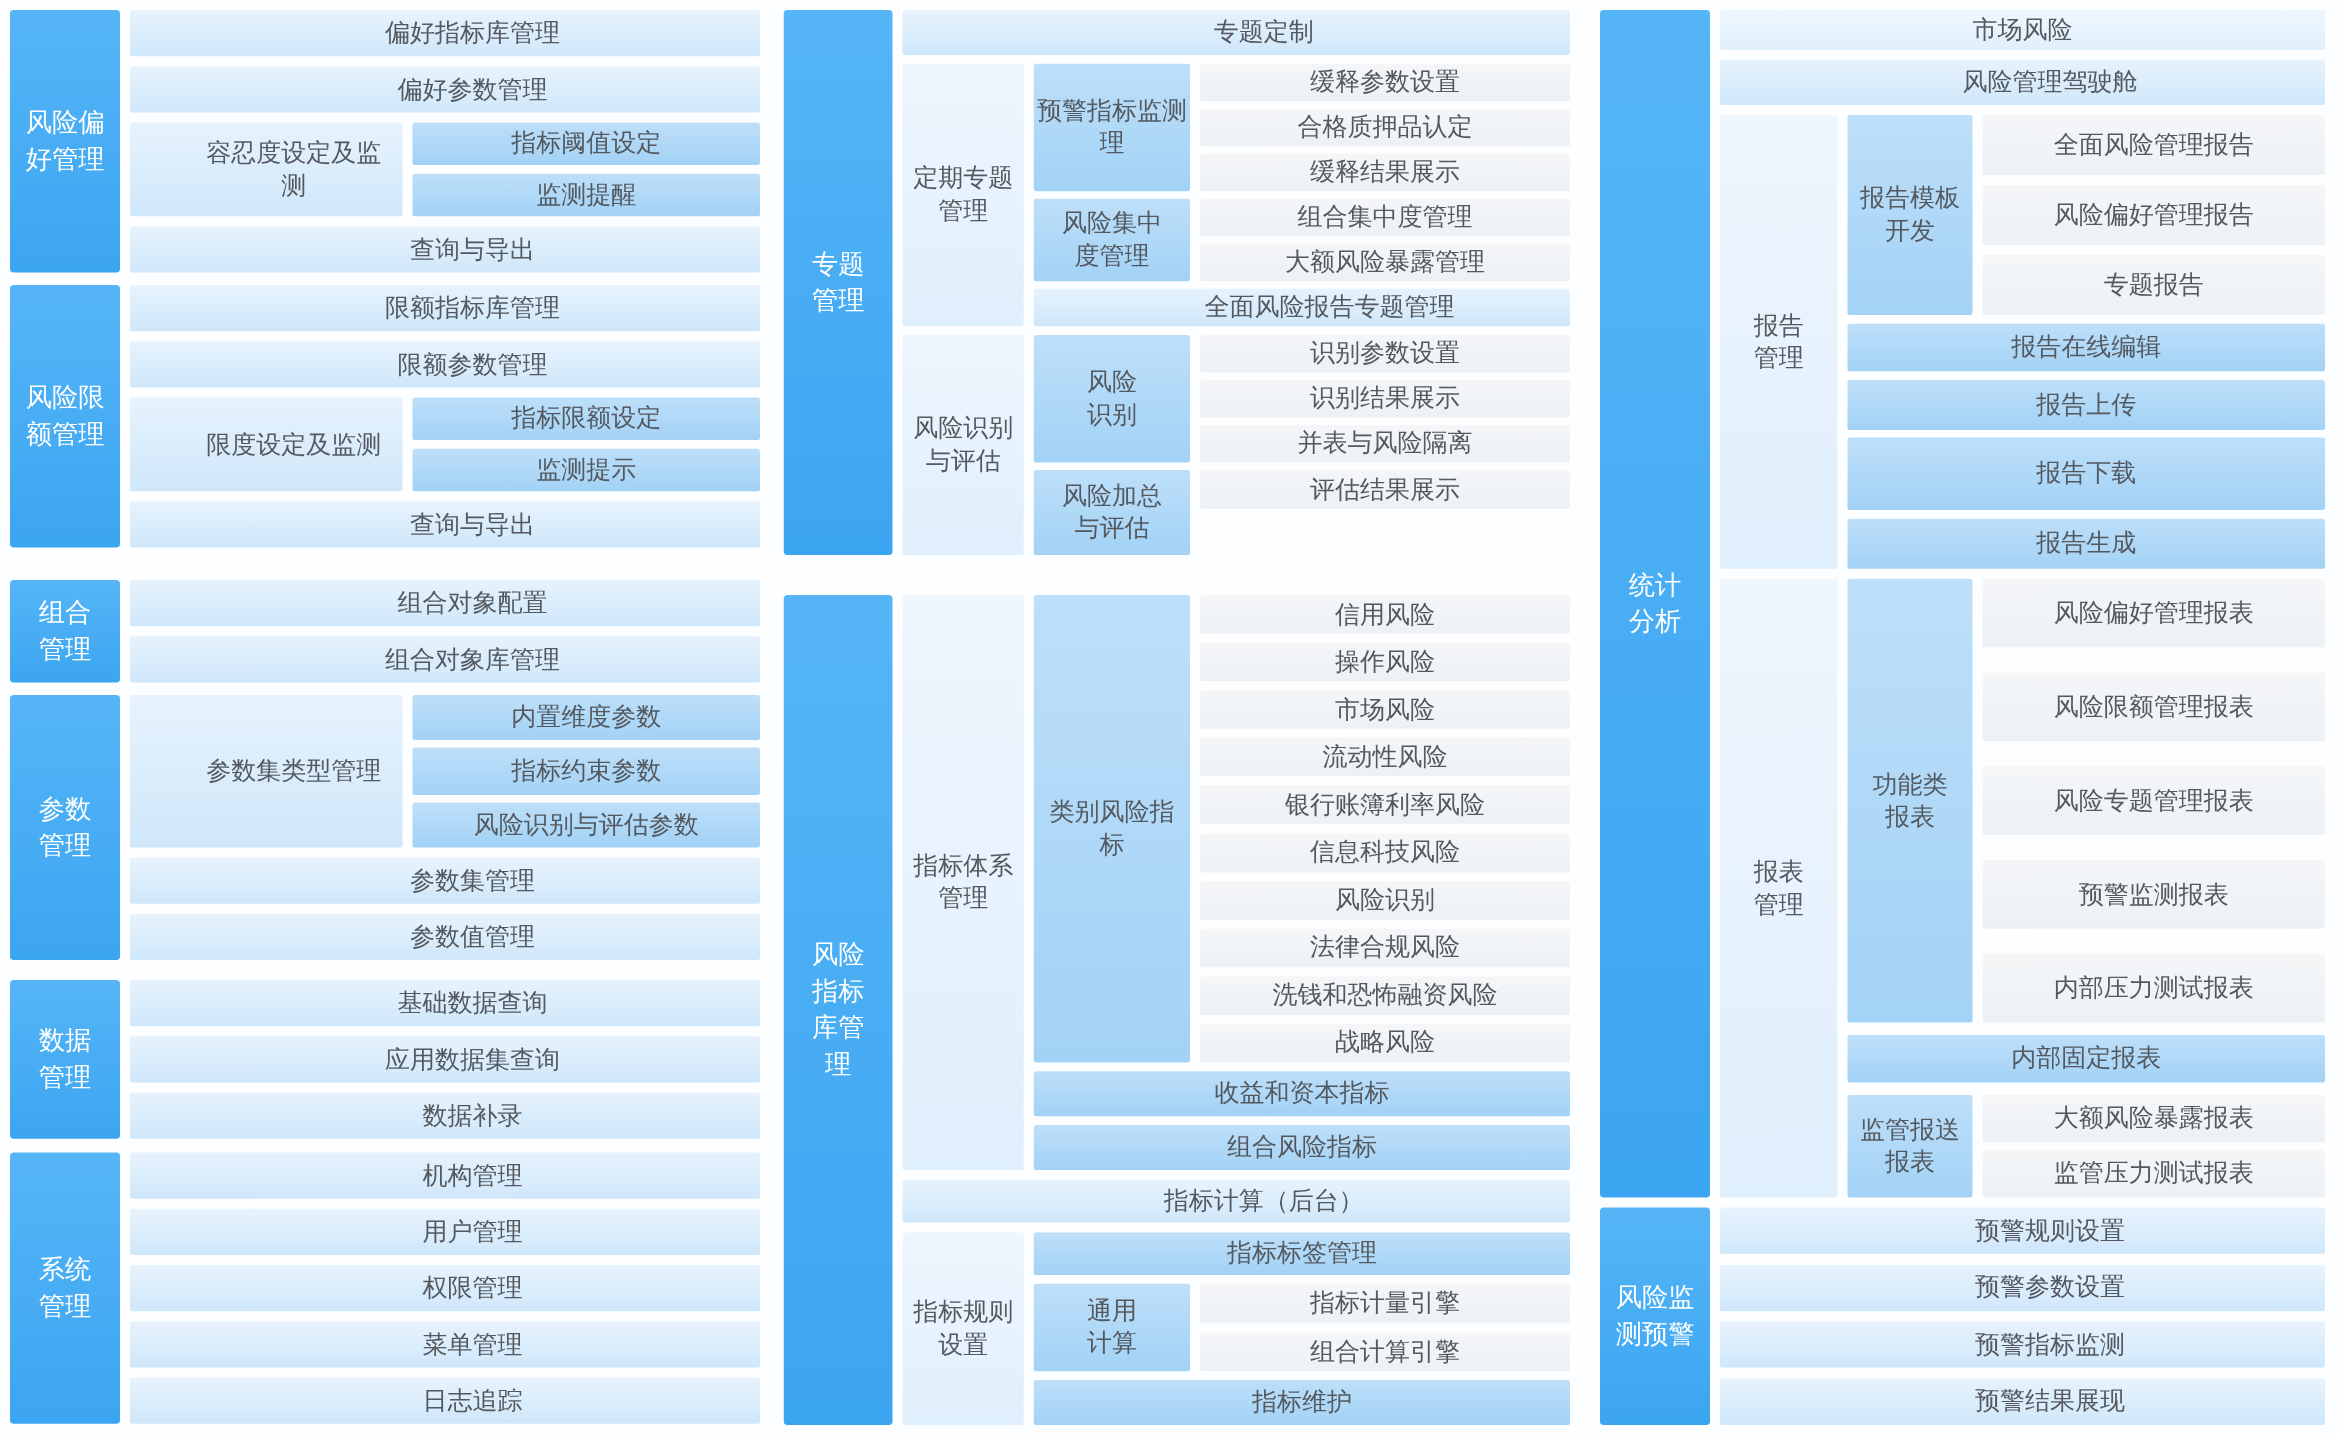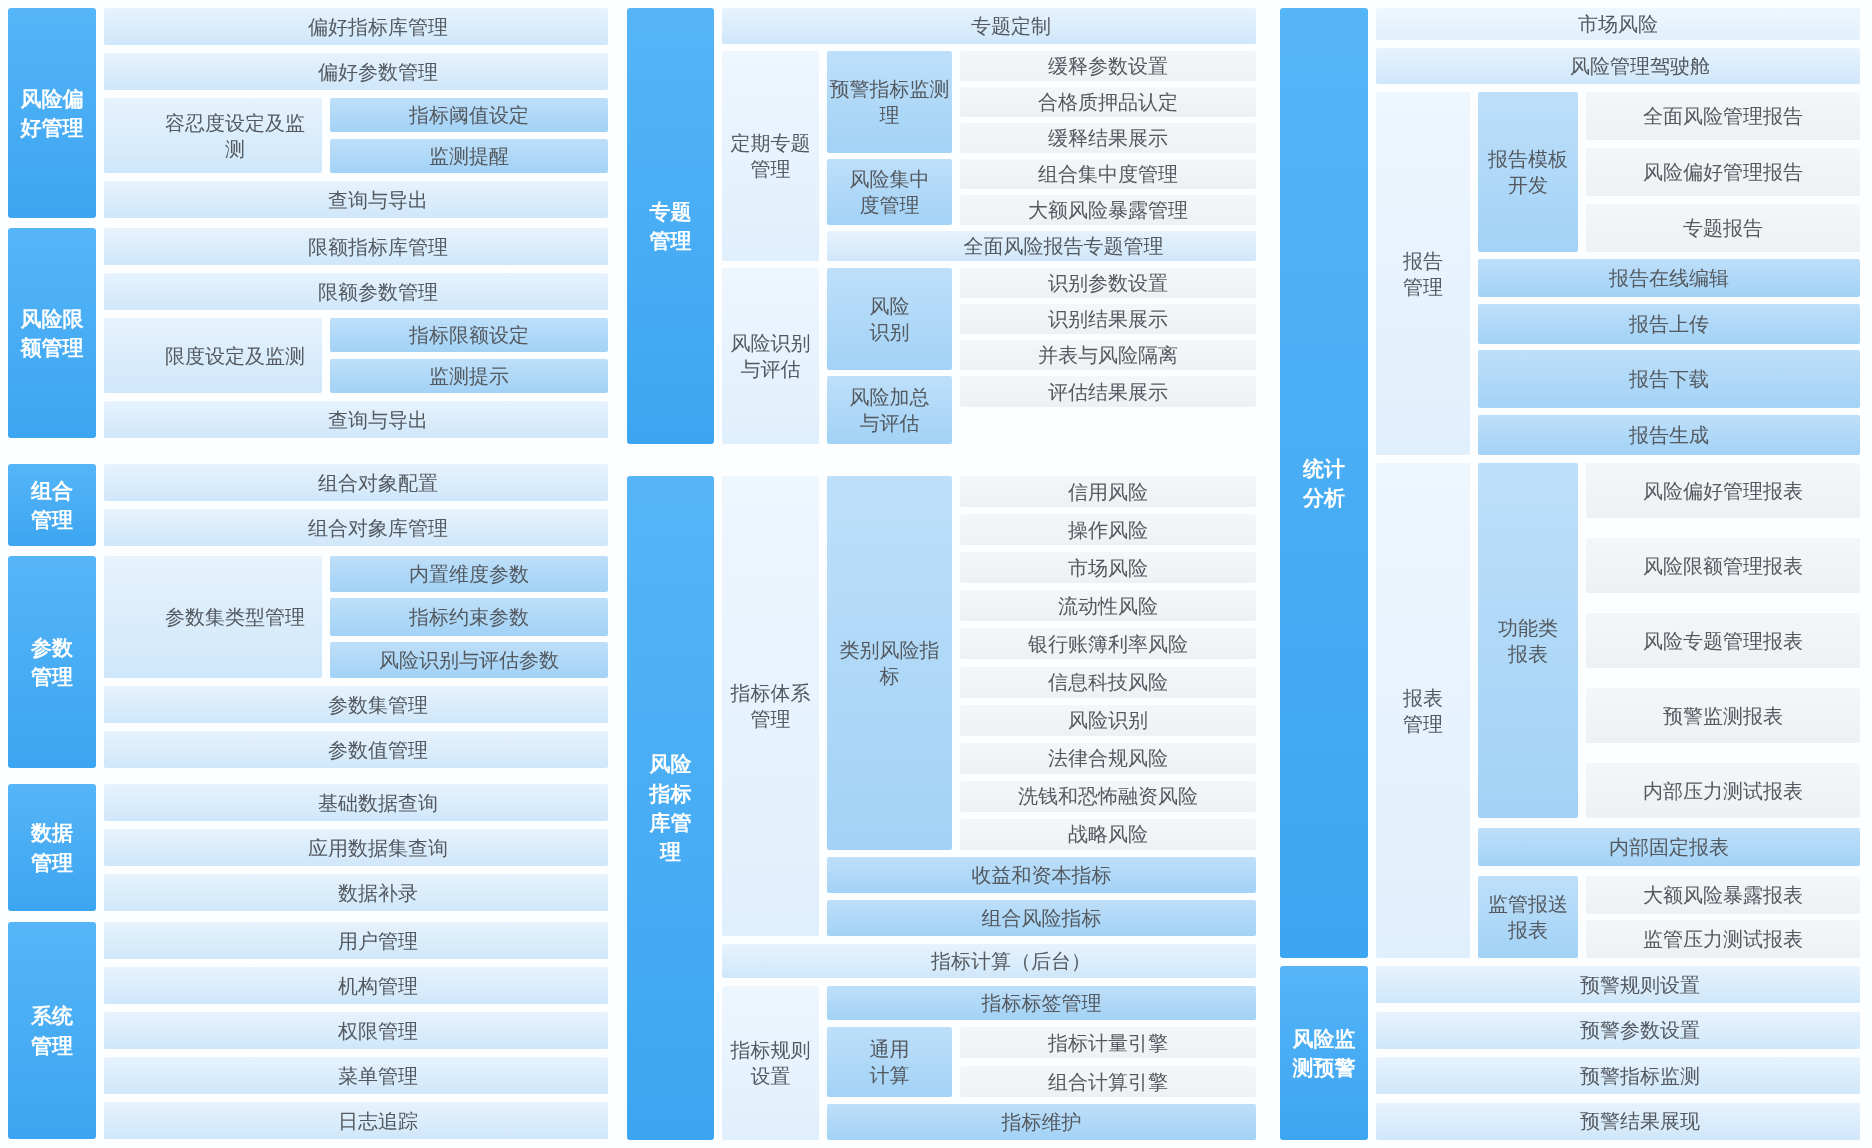--- a/index.html
+++ b/index.html
@@ -4,21 +4,21 @@
 <style>
   html,body{margin:0;padding:0;background:#ffffff;}
   .canvas{
     position:relative;width:1872px;height:1148px;background:#fdfeff;
     font-family:"Liberation Sans","DejaVu Sans",sans-serif;
     color:#53595f;font-size:20px;overflow:hidden;
   }
   .sec{position:absolute;display:flex;gap:8px;}
   .side{
     flex:0 0 88px;background:linear-gradient(180deg,#55b5f7,#3ca5f1);
-    color:#ffffff;font-weight:700;font-size:21px;line-height:1.4;
+    color:#ffffff;font-weight:400;font-size:21px;line-height:1.4;
     display:flex;align-items:center;justify-content:center;text-align:center;
     white-space:pre-line;border-radius:3px;
   }
   .side.m{flex-basis:87px;}
   .col{flex:1;min-width:0;display:flex;flex-direction:column;justify-content:space-between;}
   .hb{display:flex;gap:8px;min-width:0;}
   .cell{
     display:flex;align-items:center;justify-content:center;text-align:center;
     white-space:pre-line;line-height:1.3;border-radius:2px;min-width:0;
   }
@@ -101,22 +101,22 @@
       <div class="cell lt" style="height:37px">基础数据查询</div>
       <div class="cell lt" style="height:37px">应用数据集查询</div>
       <div class="cell lt" style="height:37px">数据补录</div>
     </div>
   </div>
 
   <div class="sec" style="left:8px;top:922px;width:600px;height:217px">
     <div class="side">系统
 管理</div>
     <div class="col">
+      <div class="cell lt" style="height:37px">机构管理</div>
       <div class="cell lt" style="height:37px">用户管理</div>
-      <div class="cell lt" style="height:37px">机构管理</div>
       <div class="cell lt" style="height:37px">权限管理</div>
       <div class="cell lt" style="height:37px">菜单管理</div>
       <div class="cell lt" style="height:37px">日志追踪</div>
     </div>
   </div>
 
   <div class="sec" style="left:627px;top:8px;width:629px;height:436px">
     <div class="side m">专题
 管理</div>
     <div class="col">

